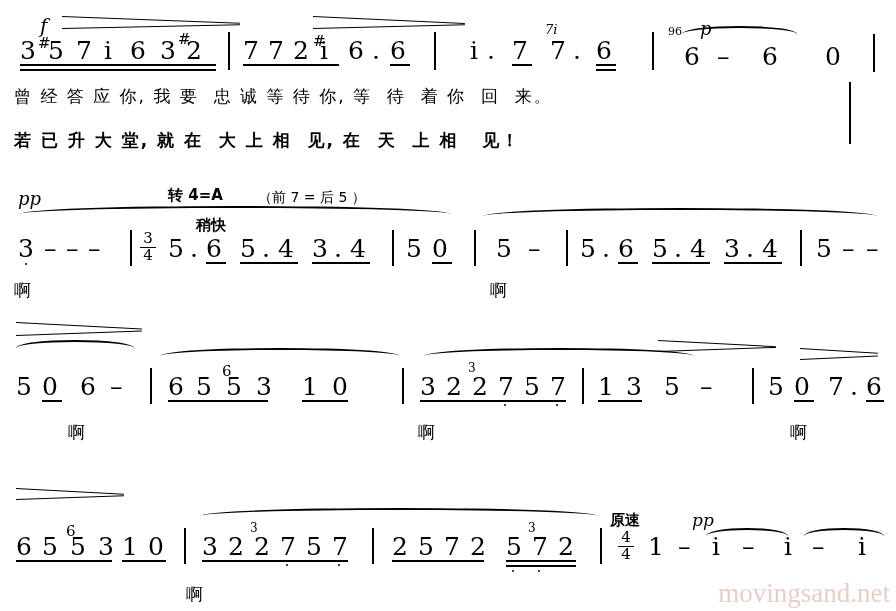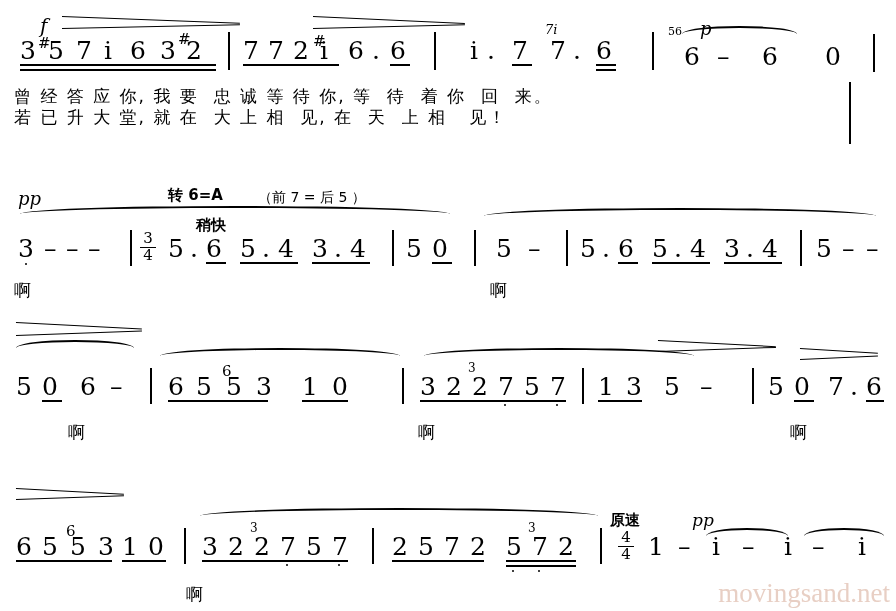--- a/index.html
+++ b/index.html
@@ -129,21 +129,21 @@
     <div class="hair" style="left:62px;top:14px;width:175px;height:16px;">
       <i style="left:0;top:2px;width:178px;transform:rotate(2.2deg);"></i>
       <i style="left:0;top:14px;width:178px;transform:rotate(-1.2deg);"></i>
     </div>
     <div class="hair" style="left:313px;top:16px;width:150px;height:14px;">
       <i style="left:0;top:0px;width:152px;transform:rotate(2.6deg);"></i>
       <i style="left:0;top:12px;width:152px;transform:rotate(-1.4deg);"></i>
     </div>
 
     <div class="mark" style="left:545px;top:23px;font-size:13px;">7i</div>
-    <div class="mark" style="left:668px;top:26px;font-size:11px;font-style:normal;">56</div>
+    <div class="mark" style="left:668px;top:26px;font-size:11px;font-style:normal;">96</div>
     <div class="mark" style="left:700px;top:20px;font-size:18px;">p</div>
     <div class="slur" style="left:682px;top:26px;width:115px;"></div>
 
     <div class="note" style="left:20px;top:38px;">3</div>
     <div class="note small" style="left:38px;top:36px;">#</div>
     <div class="note" style="left:48px;top:38px;">5</div>
     <div class="note" style="left:76px;top:38px;">7</div>
     <div class="note" style="left:104px;top:38px;">i</div>
     <div class="note" style="left:130px;top:38px;">6</div>
     <div class="note" style="left:160px;top:38px;">3</div>
@@ -176,27 +176,27 @@
     <div class="beam" style="left:596px;top:69px;width:20px;"></div>
     <div class="barline" style="left:652px;top:32px;height:38px;"></div>
 
     <div class="note" style="left:684px;top:44px;">6</div>
     <div class="note" style="left:717px;top:44px;">–</div>
     <div class="note" style="left:762px;top:44px;">6</div>
     <div class="note" style="left:825px;top:44px;">0</div>
     <div class="barline" style="left:873px;top:34px;height:38px;"></div>
 
     <div class="lyric" style="left:14px;top:88px;letter-spacing:2px;width:860px;">曾 经 答 应 你, 我 要  忠 诚 等 待 你, 等  待  着 你  回  来。</div>
-    <div class="lyric" style="left:14px;top:109px;letter-spacing:2px;width:860px;">若 已 升 大 堂, 就 在  大 上 相  见, 在  天  上 相   见！</div>
+    <div class="lyric" style="left:14px;top:132px;letter-spacing:2px;width:860px;font-weight:bold;">若 已 升 大 堂, 就 在  大 上 相  见, 在  天  上 相   见！</div>
     <div class="barline" style="left:849px;top:82px;height:62px;"></div>
   </div>
 
   <div>
     <div class="mark" style="left:18px;top:190px;font-size:18px;">pp</div>
-    <div class="cn-mark" style="left:168px;top:188px;">转 6=A</div>
+    <div class="cn-mark" style="left:168px;top:188px;">转 4=A</div>
     <div class="cn-mark" style="left:258px;top:190px;font-weight:normal;font-size:14px;">（前 7 = 后 5 ）</div>
     <div class="cn-mark" style="left:196px;top:218px;">稍快</div>
 
     <div class="slur" style="left:20px;top:206px;width:430px;"></div>
     <div class="slur" style="left:484px;top:208px;width:392px;"></div>
 
     <div class="note" style="left:18px;top:236px;">3</div>
     <div class="note" style="left:44px;top:236px;">–</div>
     <div class="note" style="left:66px;top:236px;">–</div>
     <div class="note" style="left:88px;top:236px;">–</div>

